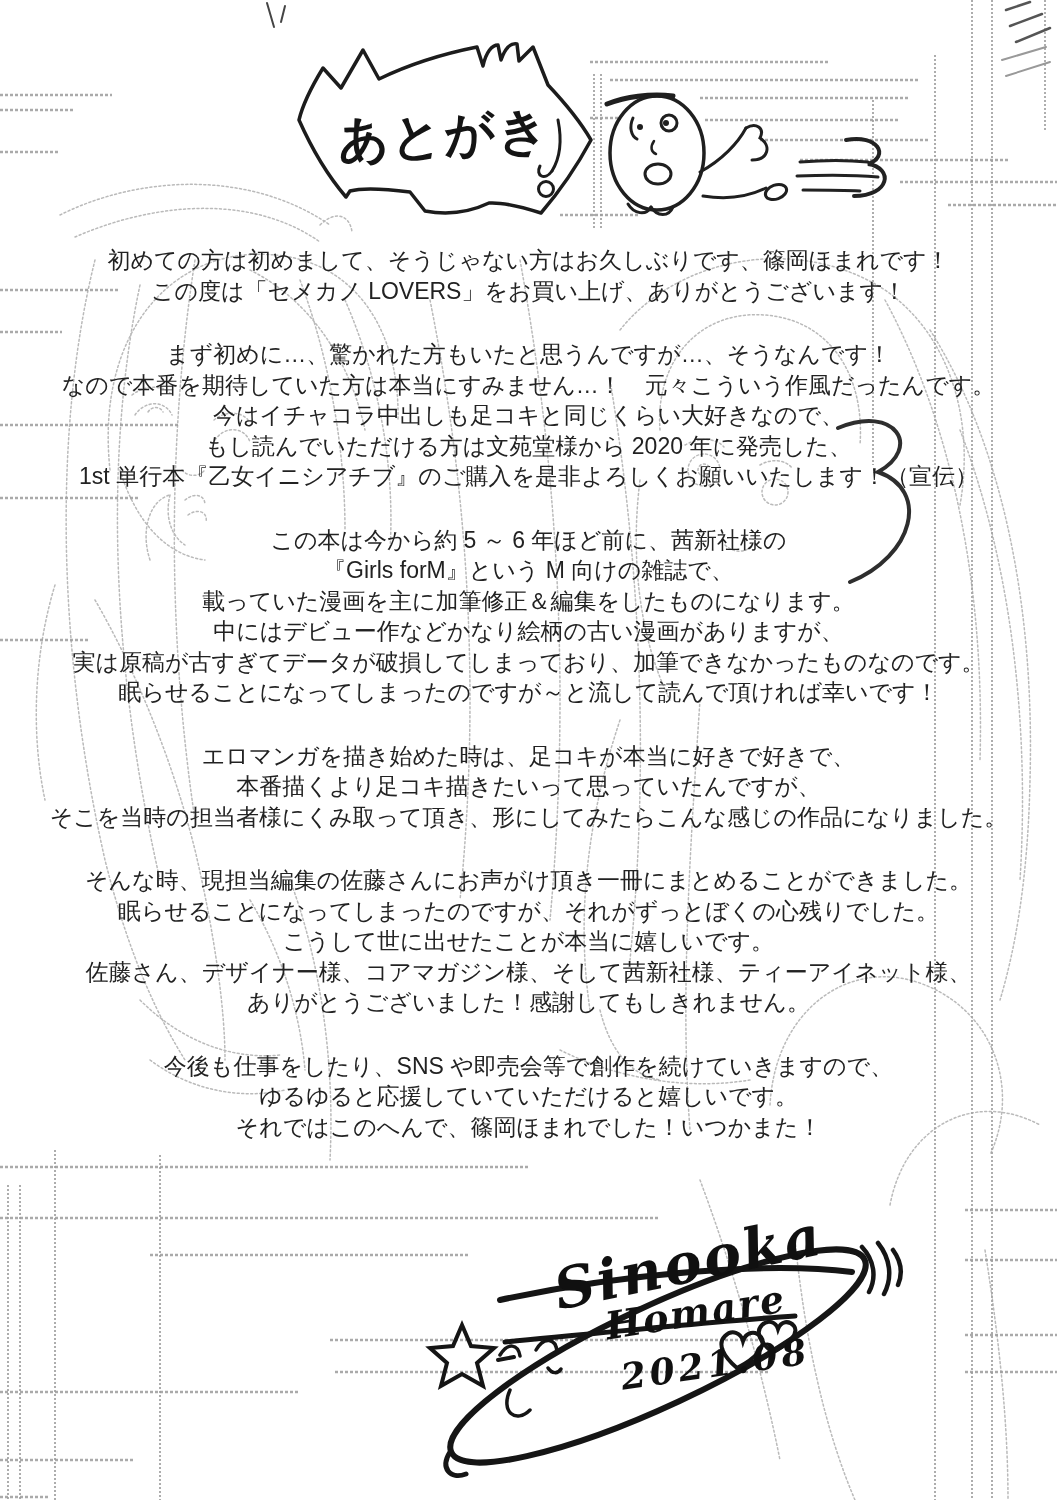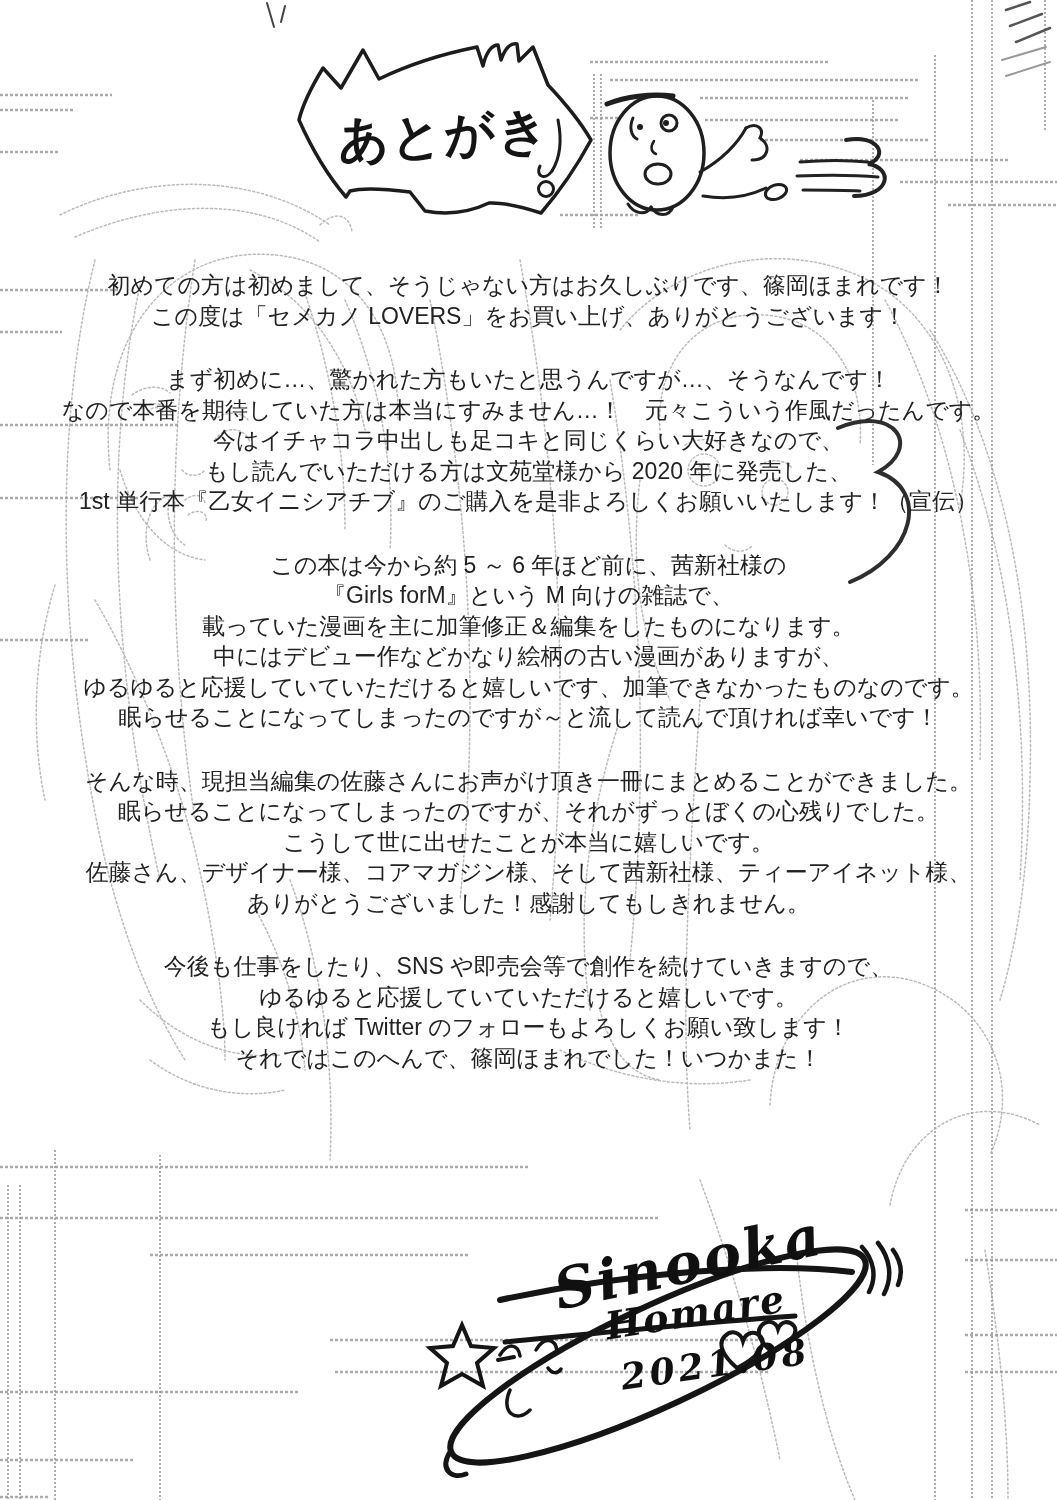--- a/index.html
+++ b/index.html
@@ -7,21 +7,21 @@
     position:relative;width:1057px;height:1500px;background:#ffffff;overflow:hidden;
     font-family:"Liberation Sans","DejaVu Sans",sans-serif;margin:0 auto;
   }
   .art{position:absolute;left:0;top:0;width:1057px;height:1500px;}
   .page-title{
     position:absolute;left:318px;top:102px;width:252px;text-align:center;
     font-size:50px;font-weight:bold;color:#141414;letter-spacing:2px;
     transform:rotate(-3deg);transform-origin:center;white-space:nowrap;
   }
   .afterword-text{
-    position:absolute;top:270px;left:0;width:100%;
+    position:absolute;top:245px;left:0;width:100%;
     text-align:center;color:#222222;font-size:23px;
   }
   .para{margin:0 0 33px 0;}
   .line{line-height:30.5px;white-space:nowrap;}
   .sig{
     position:absolute;color:#101010;
     font-family:"DejaVu Serif","Liberation Serif",serif;
     font-style:italic;font-weight:bold;transform-origin:left top;white-space:nowrap;
   }
   .sig-name1{left:548px;top:1258px;font-size:56px;transform:rotate(-12deg);letter-spacing:3px;}
@@ -232,34 +232,38 @@
       <div class="line">なので本番を期待していた方は本当にすみません…！　元々こういう作風だったんです。</div>
       <div class="line">今はイチャコラ中出しも足コキと同じくらい大好きなので、</div>
       <div class="line">もし読んでいただける方は文苑堂様から 2020 年に発売した、</div>
       <div class="line">1st 単行本『乙女イニシアチブ』のご購入を是非よろしくお願いいたします！（宣伝）</div>
     </div>
     <div class="para">
       <div class="line">この本は今から約 5 ～ 6 年ほど前に、茜新社様の</div>
       <div class="line">『Girls forM』という M 向けの雑誌で、</div>
       <div class="line">載っていた漫画を主に加筆修正＆編集をしたものになります。</div>
       <div class="line">中にはデビュー作などかなり絵柄の古い漫画がありますが、</div>
-      <div class="line">ゆるゆると応援していていただけると嬉しいです、加筆できなかったものなのです。</div>
+      <div class="line">実は原稿が古すぎてデータが破損してしまっており、加筆できなかったものなのです。</div>
       <div class="line">眠らせることになってしまったのですが～と流して読んで頂ければ幸いです！</div>
+    </div>
+    <div class="para">
+      <div class="line">エロマンガを描き始めた時は、足コキが本当に好きで好きで、</div>
+      <div class="line">本番描くより足コキ描きたいって思っていたんですが、</div>
+      <div class="line">そこを当時の担当者様にくみ取って頂き、形にしてみたらこんな感じの作品になりました。</div>
     </div>
     <div class="para">
       <div class="line">そんな時、現担当編集の佐藤さんにお声がけ頂き一冊にまとめることができました。</div>
       <div class="line">眠らせることになってしまったのですが、それがずっとぼくの心残りでした。</div>
       <div class="line">こうして世に出せたことが本当に嬉しいです。</div>
       <div class="line">佐藤さん、デザイナー様、コアマガジン様、そして茜新社様、ティーアイネット様、</div>
       <div class="line">ありがとうございました！感謝してもしきれません。</div>
     </div>
     <div class="para">
       <div class="line">今後も仕事をしたり、SNS や即売会等で創作を続けていきますので、</div>
       <div class="line">ゆるゆると応援していていただけると嬉しいです。</div>
-      <div class="line">もし良ければ Twitter のフォローもよろしくお願い致します！</div>
       <div class="line">それではこのへんで、篠岡ほまれでした！いつかまた！</div>
     </div>
   </div>
 
   <div class="sig sig-name1">Sinooka</div>
   <div class="sig sig-name2">Homare</div>
   <div class="sig sig-date">2021.08</div>
 
 </div>
 

